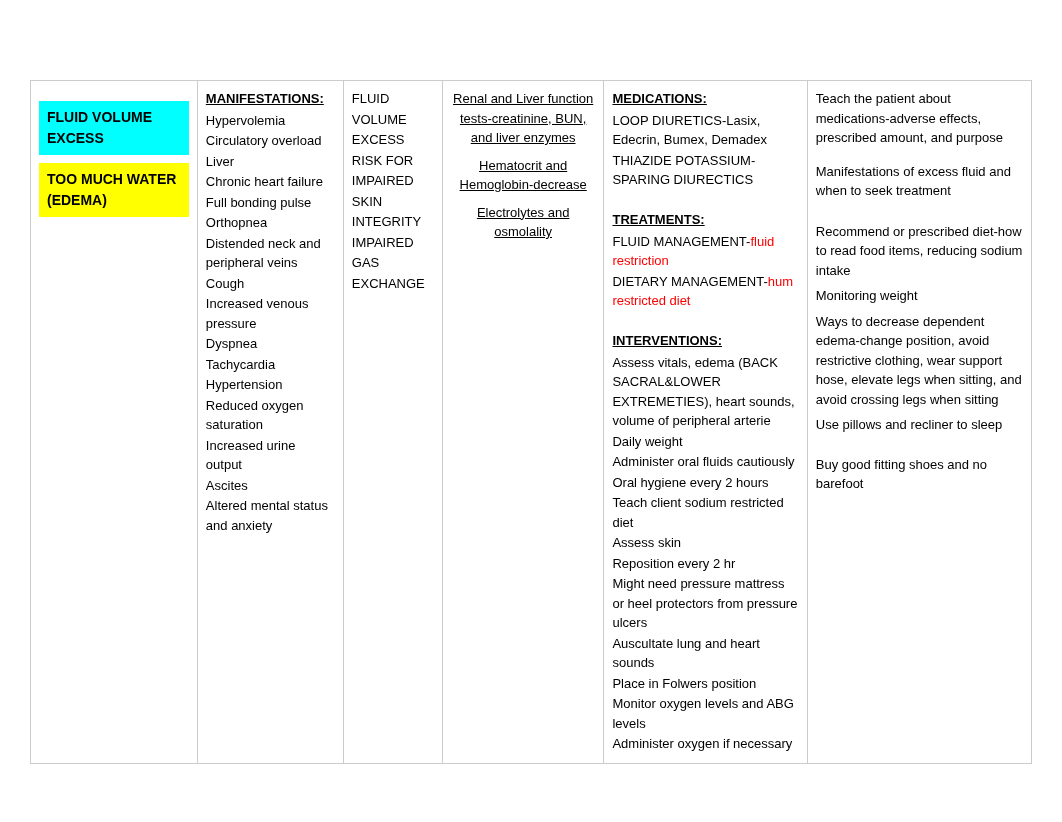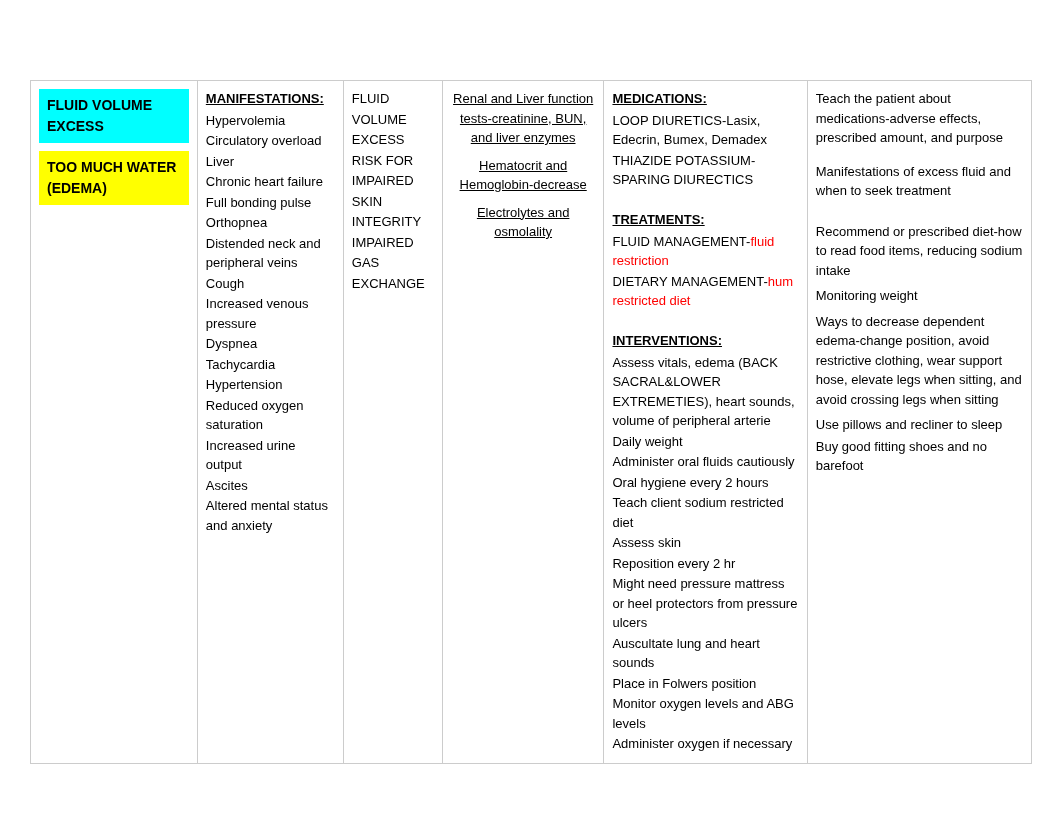--- a/index.html
+++ b/index.html
@@ -56,20 +56,21 @@
     }
 
     .title-box-cyan {
       background: cyan;
       padding: 6px 8px;
       font-weight: bold;
       font-size: 14px;
       margin-bottom: 8px;
       display: inline-block;
       width: 100%;
+      margin-top: 12px;
     }
 
     .title-box-yellow {
       background: yellow;
       padding: 6px 8px;
       font-weight: bold;
       font-size: 14px;
       display: inline-block;
       width: 100%;
     }
@@ -176,20 +177,20 @@
             </div>
         </td>
 
         <td class="col-teaching">
           <div id="teaching-list">
               <div style="margin-bottom: 14px;">Teach the patient about medications-adverse effects, prescribed amount, and purpose</div>
               <div style="margin-bottom: 21px;">Manifestations of excess fluid and when to seek treatment</div>
               <div style="margin-bottom: 6px;">Recommend or prescribed diet-how to read food items, reducing sodium intake</div>
               <div style="margin-bottom: 6px;">Monitoring weight</div>
               <div style="margin-bottom: 6px;">Ways to decrease dependent edema-change position, avoid restrictive clothing, wear support hose, elevate legs when sitting, and avoid crossing legs when sitting</div>
-              <div style="margin-bottom: 2px;">Use pillows and recliner to sleep</div>
+              <div style="margin-bottom: 20px;">Use pillows and recliner to sleep</div>
               <div style="margin-bottom: 6px;">Buy good fitting shoes and no barefoot</div>
             </div>
         </td>
       </tr>
     </tbody>
   </table>
 </div>
 
 </body></html>

